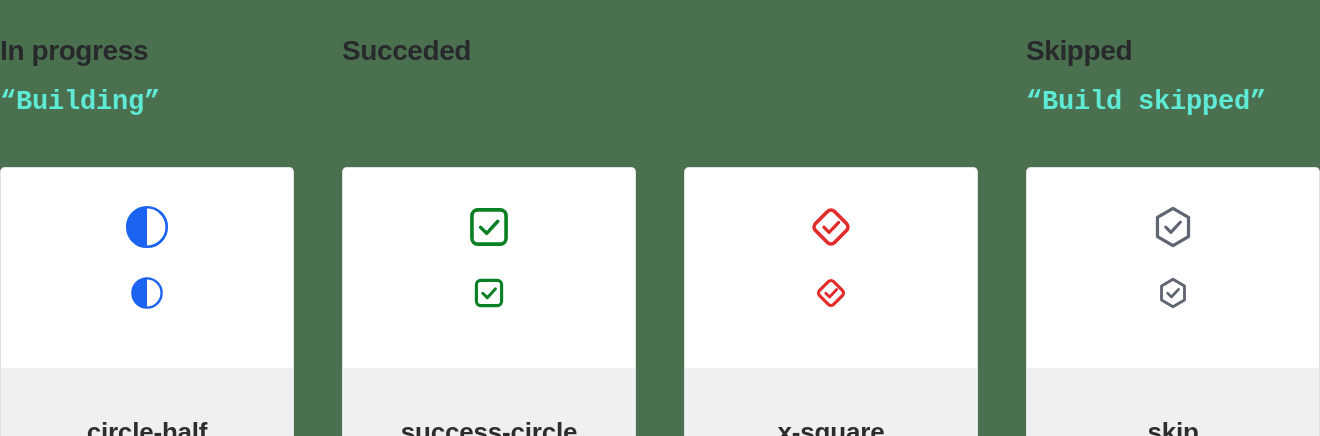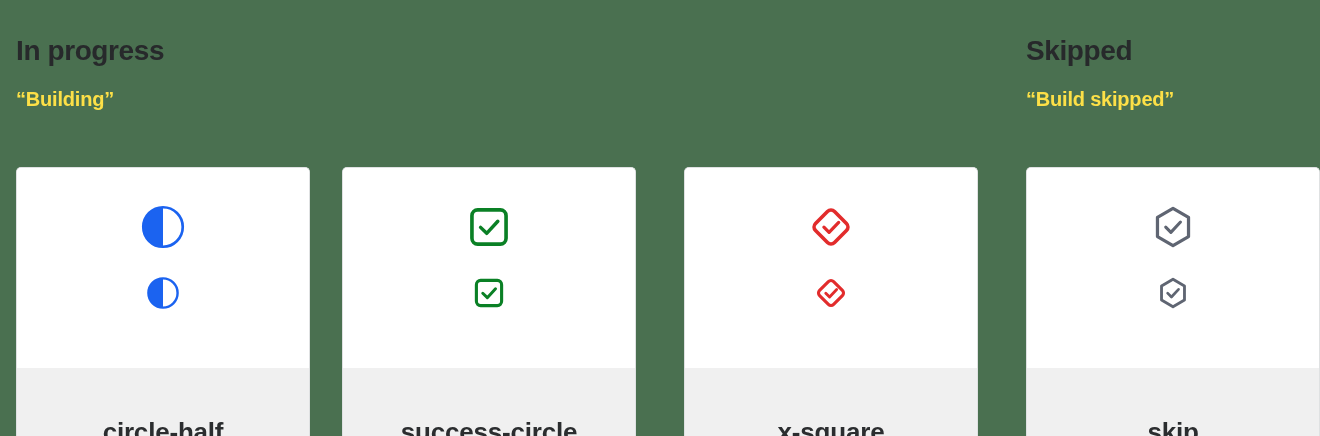--- a/index.html
+++ b/index.html
@@ -21,47 +21,48 @@
     width: 1320px;
     height: 436px;
   }
 
   .column {
     position: absolute;
     top: 0;
     width: 294px;
     height: 436px;
   }
-  .col-0 { left: 16px; }
+  .col-0 { left: 0px; }
   .col-1 { left: 342px; }
   .col-2 { left: 684px; }
   .col-3 { left: 1026px; text-align: center; }
 
   .heading {
     position: absolute;
     top: 36px;
     left: 0;
     font-size: 28px;
     font-weight: bold;
     color: #27292b;
     letter-spacing: -0.4px;
     white-space: nowrap;
     line-height: 1.1;
   }
 
   .subheading {
     position: absolute;
     top: 88px;
     left: 0;
-    font-size: 20px;
+    font-size: 27px;
     font-weight: bold;
-    color: #fde047;
+    color: #5eead4;
     letter-spacing: -0.2px;
     white-space: nowrap;
     line-height: 1.1;
+    font-family: Liberation Mono, monospace;
   }
 
   .card {
     position: absolute;
     top: 167px;
     left: 0;
     width: 294px;
     height: 280px;
     background: #ffffff;
     border: 1px solid #dfe1e2;
@@ -133,20 +134,21 @@
           <path d="M12 1.7 A10.3 10.3 0 0 0 12 22.3 Z" fill="#1b63f0"></path>
         </svg>
       </div>
       <div class="card-footer">
         <span class="card-footer-label">circle-half</span>
       </div>
     </div>
   </div>
 
   <div class="column col-1">
+    <div class="heading">Succeded</div>
     <div class="card">
       <div class="card-body">
         <svg class="icon-big" viewBox="0 0 24 24">
           <rect x="3.1" y="3.1" width="17.8" height="17.8" rx="3" ry="3" fill="none" stroke="#0a8025" stroke-width="1.9"></rect>
           <path d="M7.6 12.2 L10.8 15.3 L16.6 9.0" fill="none" stroke="#0a8025" stroke-width="1.8" stroke-linecap="round" stroke-linejoin="round"></path>
         </svg>
         <svg class="icon-small" viewBox="0 0 24 24">
           <rect x="3.1" y="3.1" width="17.8" height="17.8" rx="3" ry="3" fill="none" stroke="#0a8025" stroke-width="2.2"></rect>
           <path d="M7.6 12.2 L10.8 15.3 L16.6 9.0" fill="none" stroke="#0a8025" stroke-width="2.1" stroke-linecap="round" stroke-linejoin="round"></path>
         </svg>

